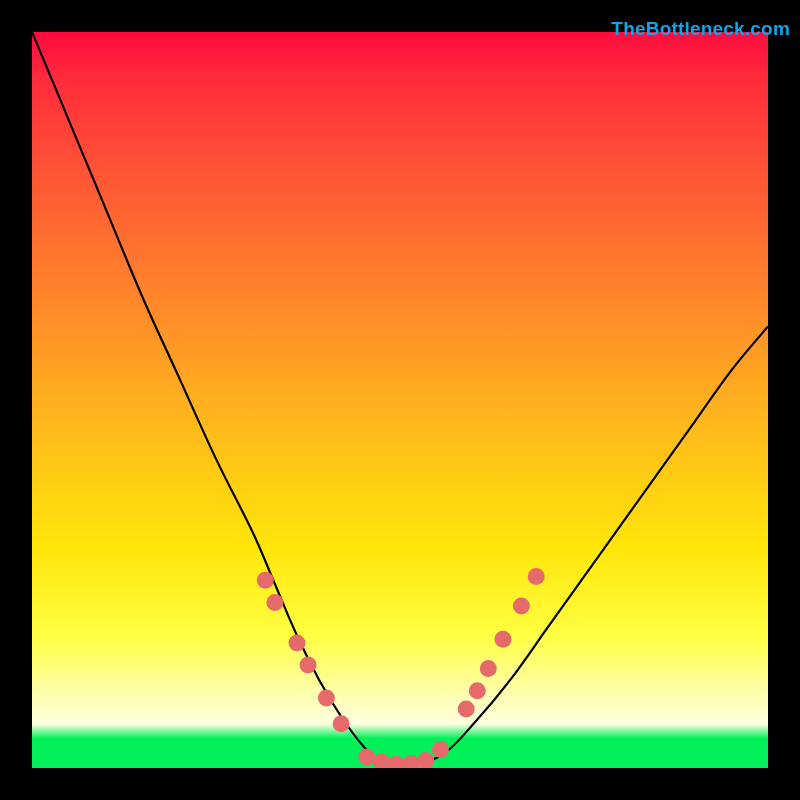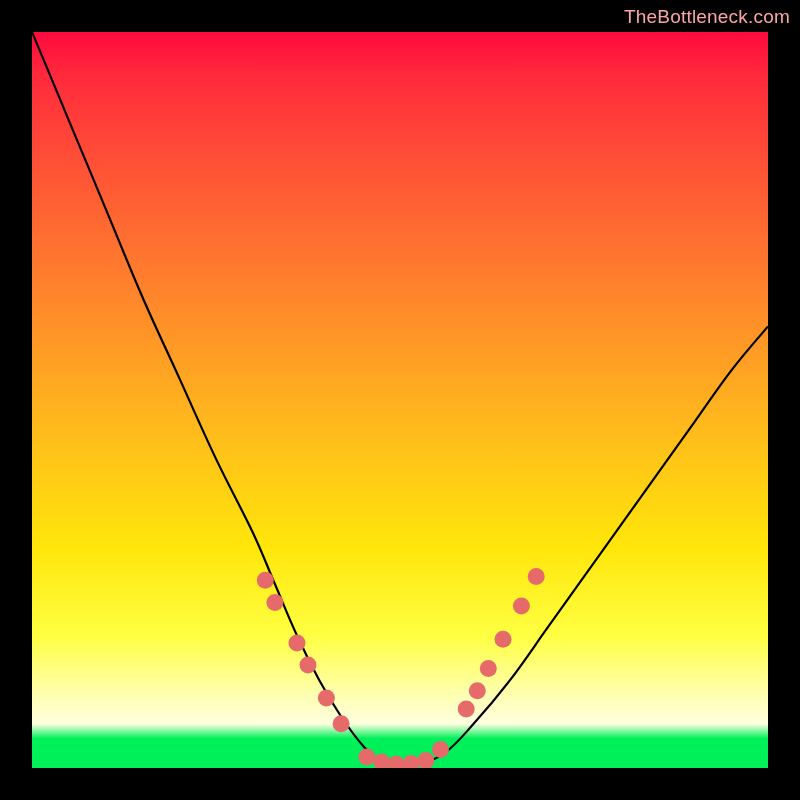--- a/index.html
+++ b/index.html
@@ -44,25 +44,25 @@
     );
   }
   .svg-layer {
     position: absolute;
     left: 0; top: 0;
     width: 736px;
     height: 736px;
   }
   .watermark {
     position: absolute;
-    top: 6px;
+    top: 18px;
     right: 10px;
-    color: #fca5a5;
+    color: #0ea5e9;
     font-size: 19px;
-    font-weight: 400;
+    font-weight: 700;
     letter-spacing: 0.2px;
   }
 </style>
 </head>
 <body>
 
 <div class="frame">
   <div class="plot-area">
     <div class="gradient"></div>
     <svg class="svg-layer" viewBox="0 0 736 736" preserveAspectRatio="none">

